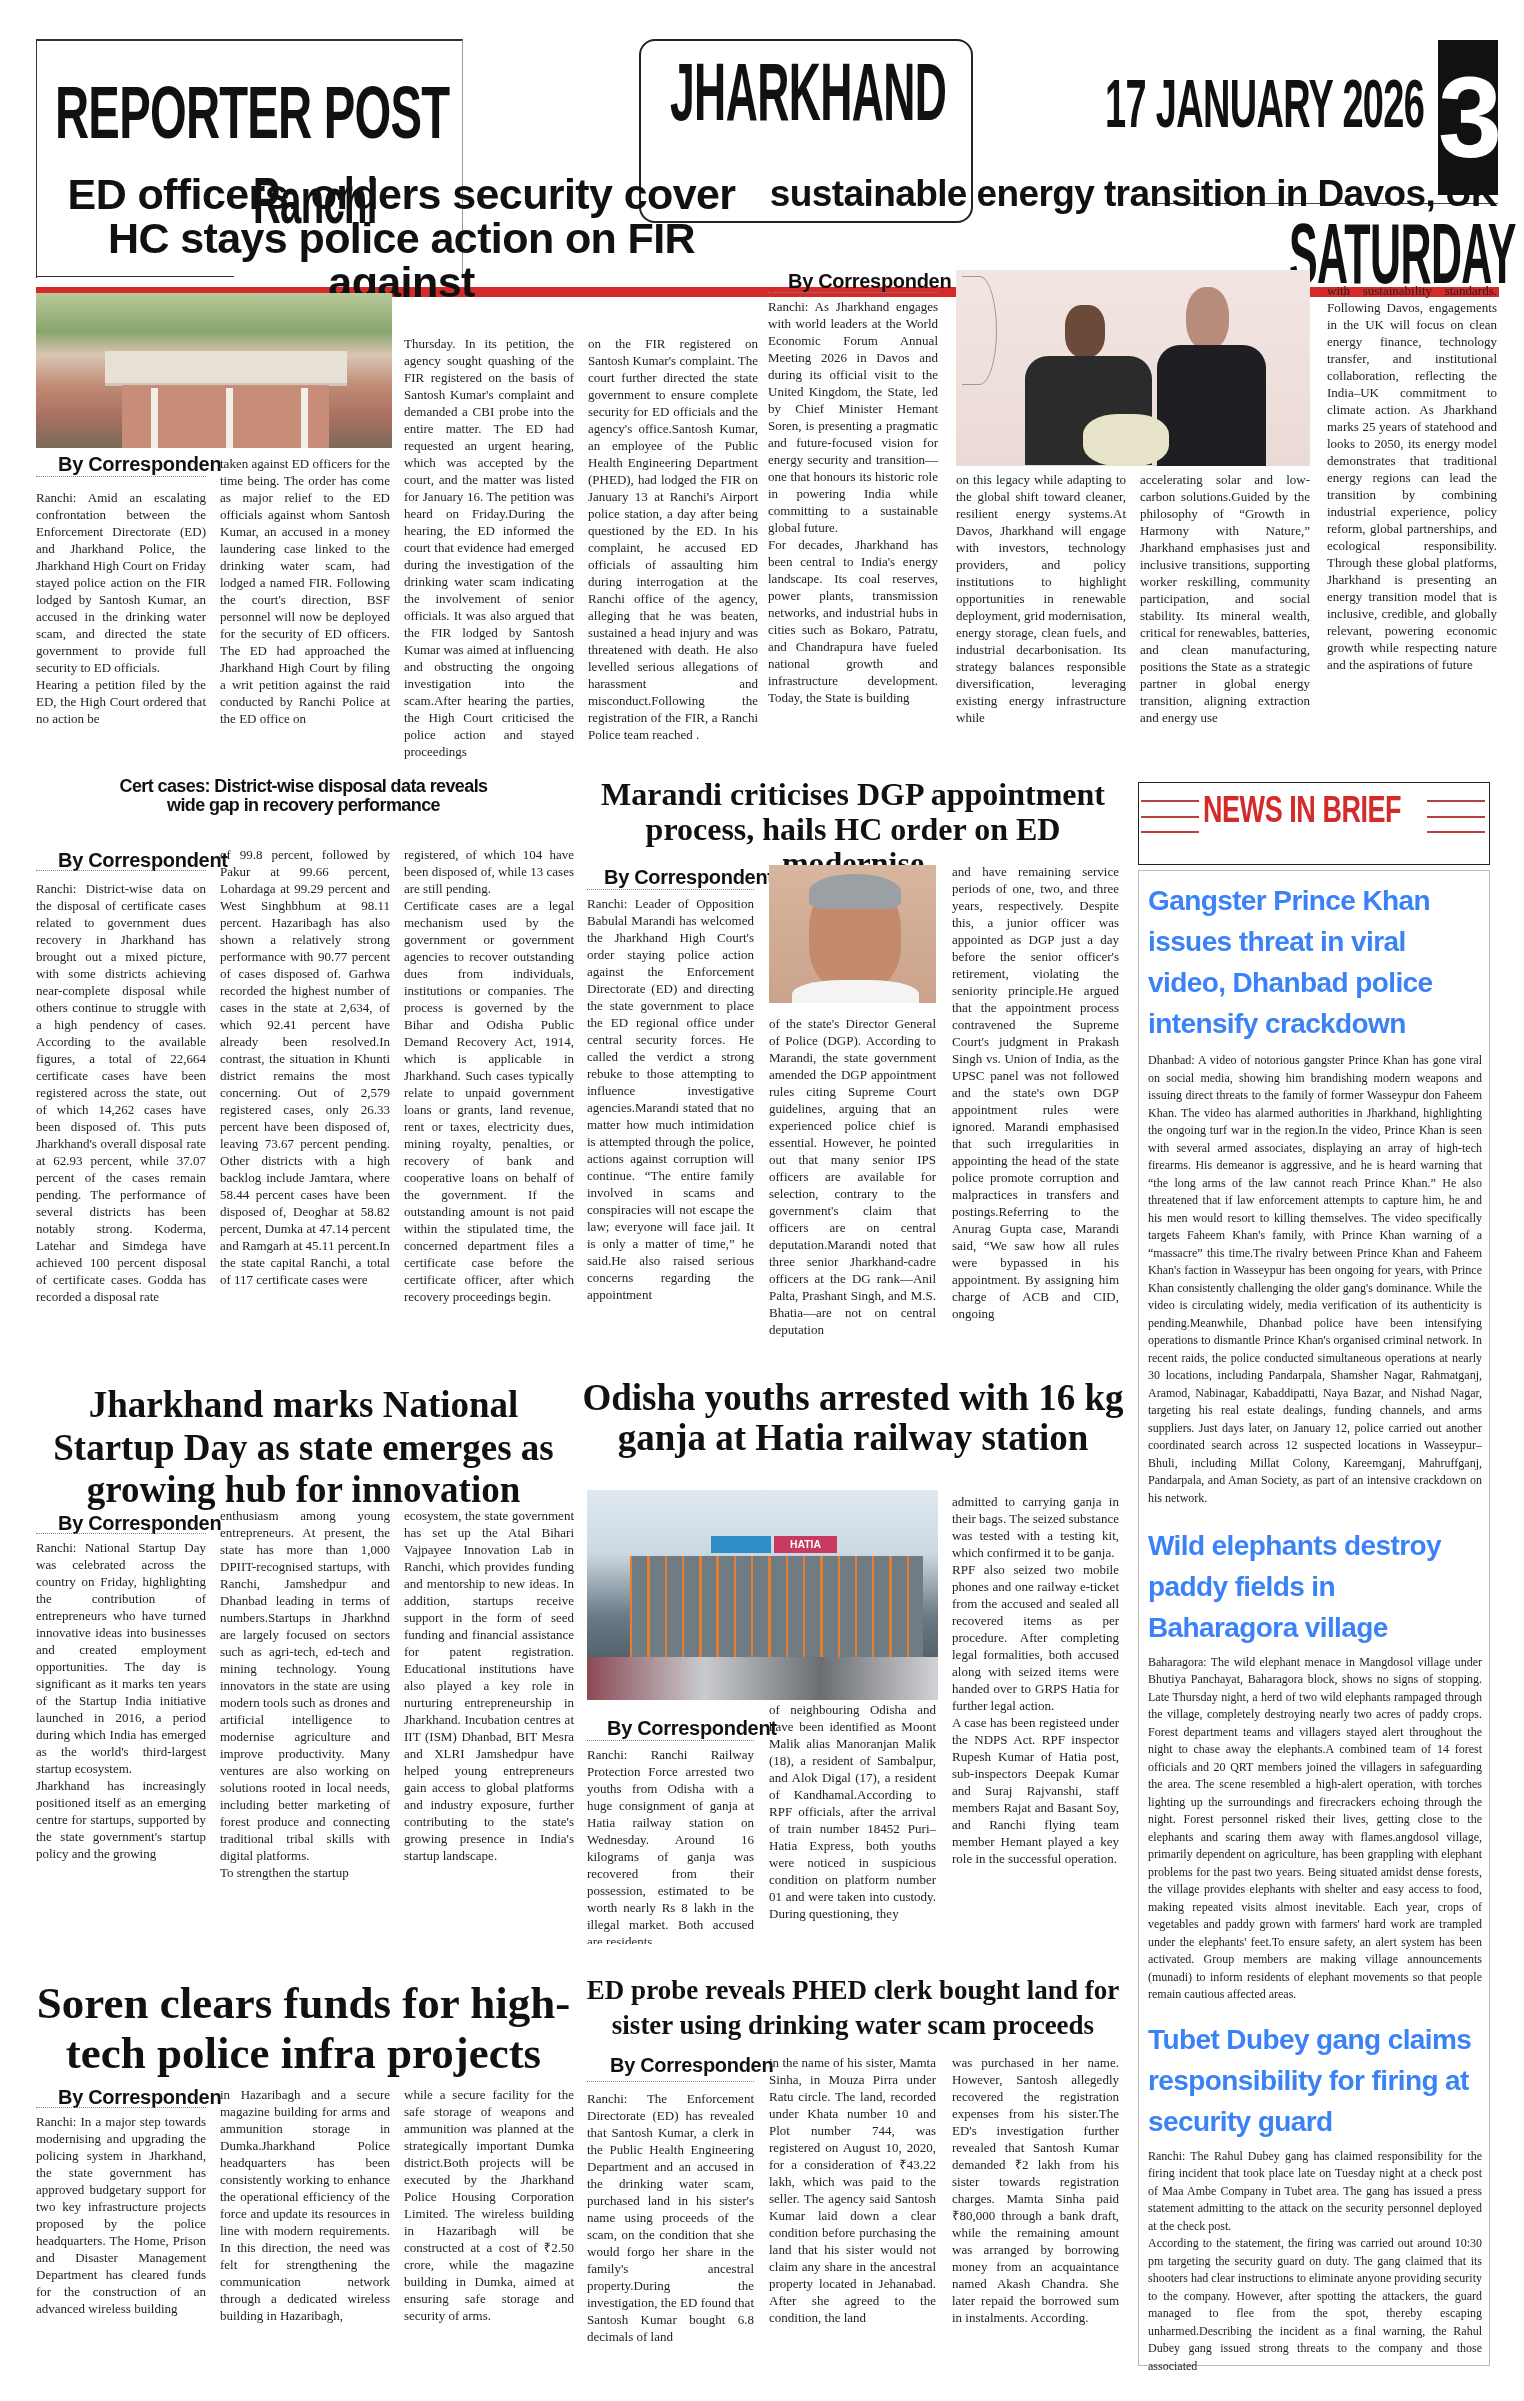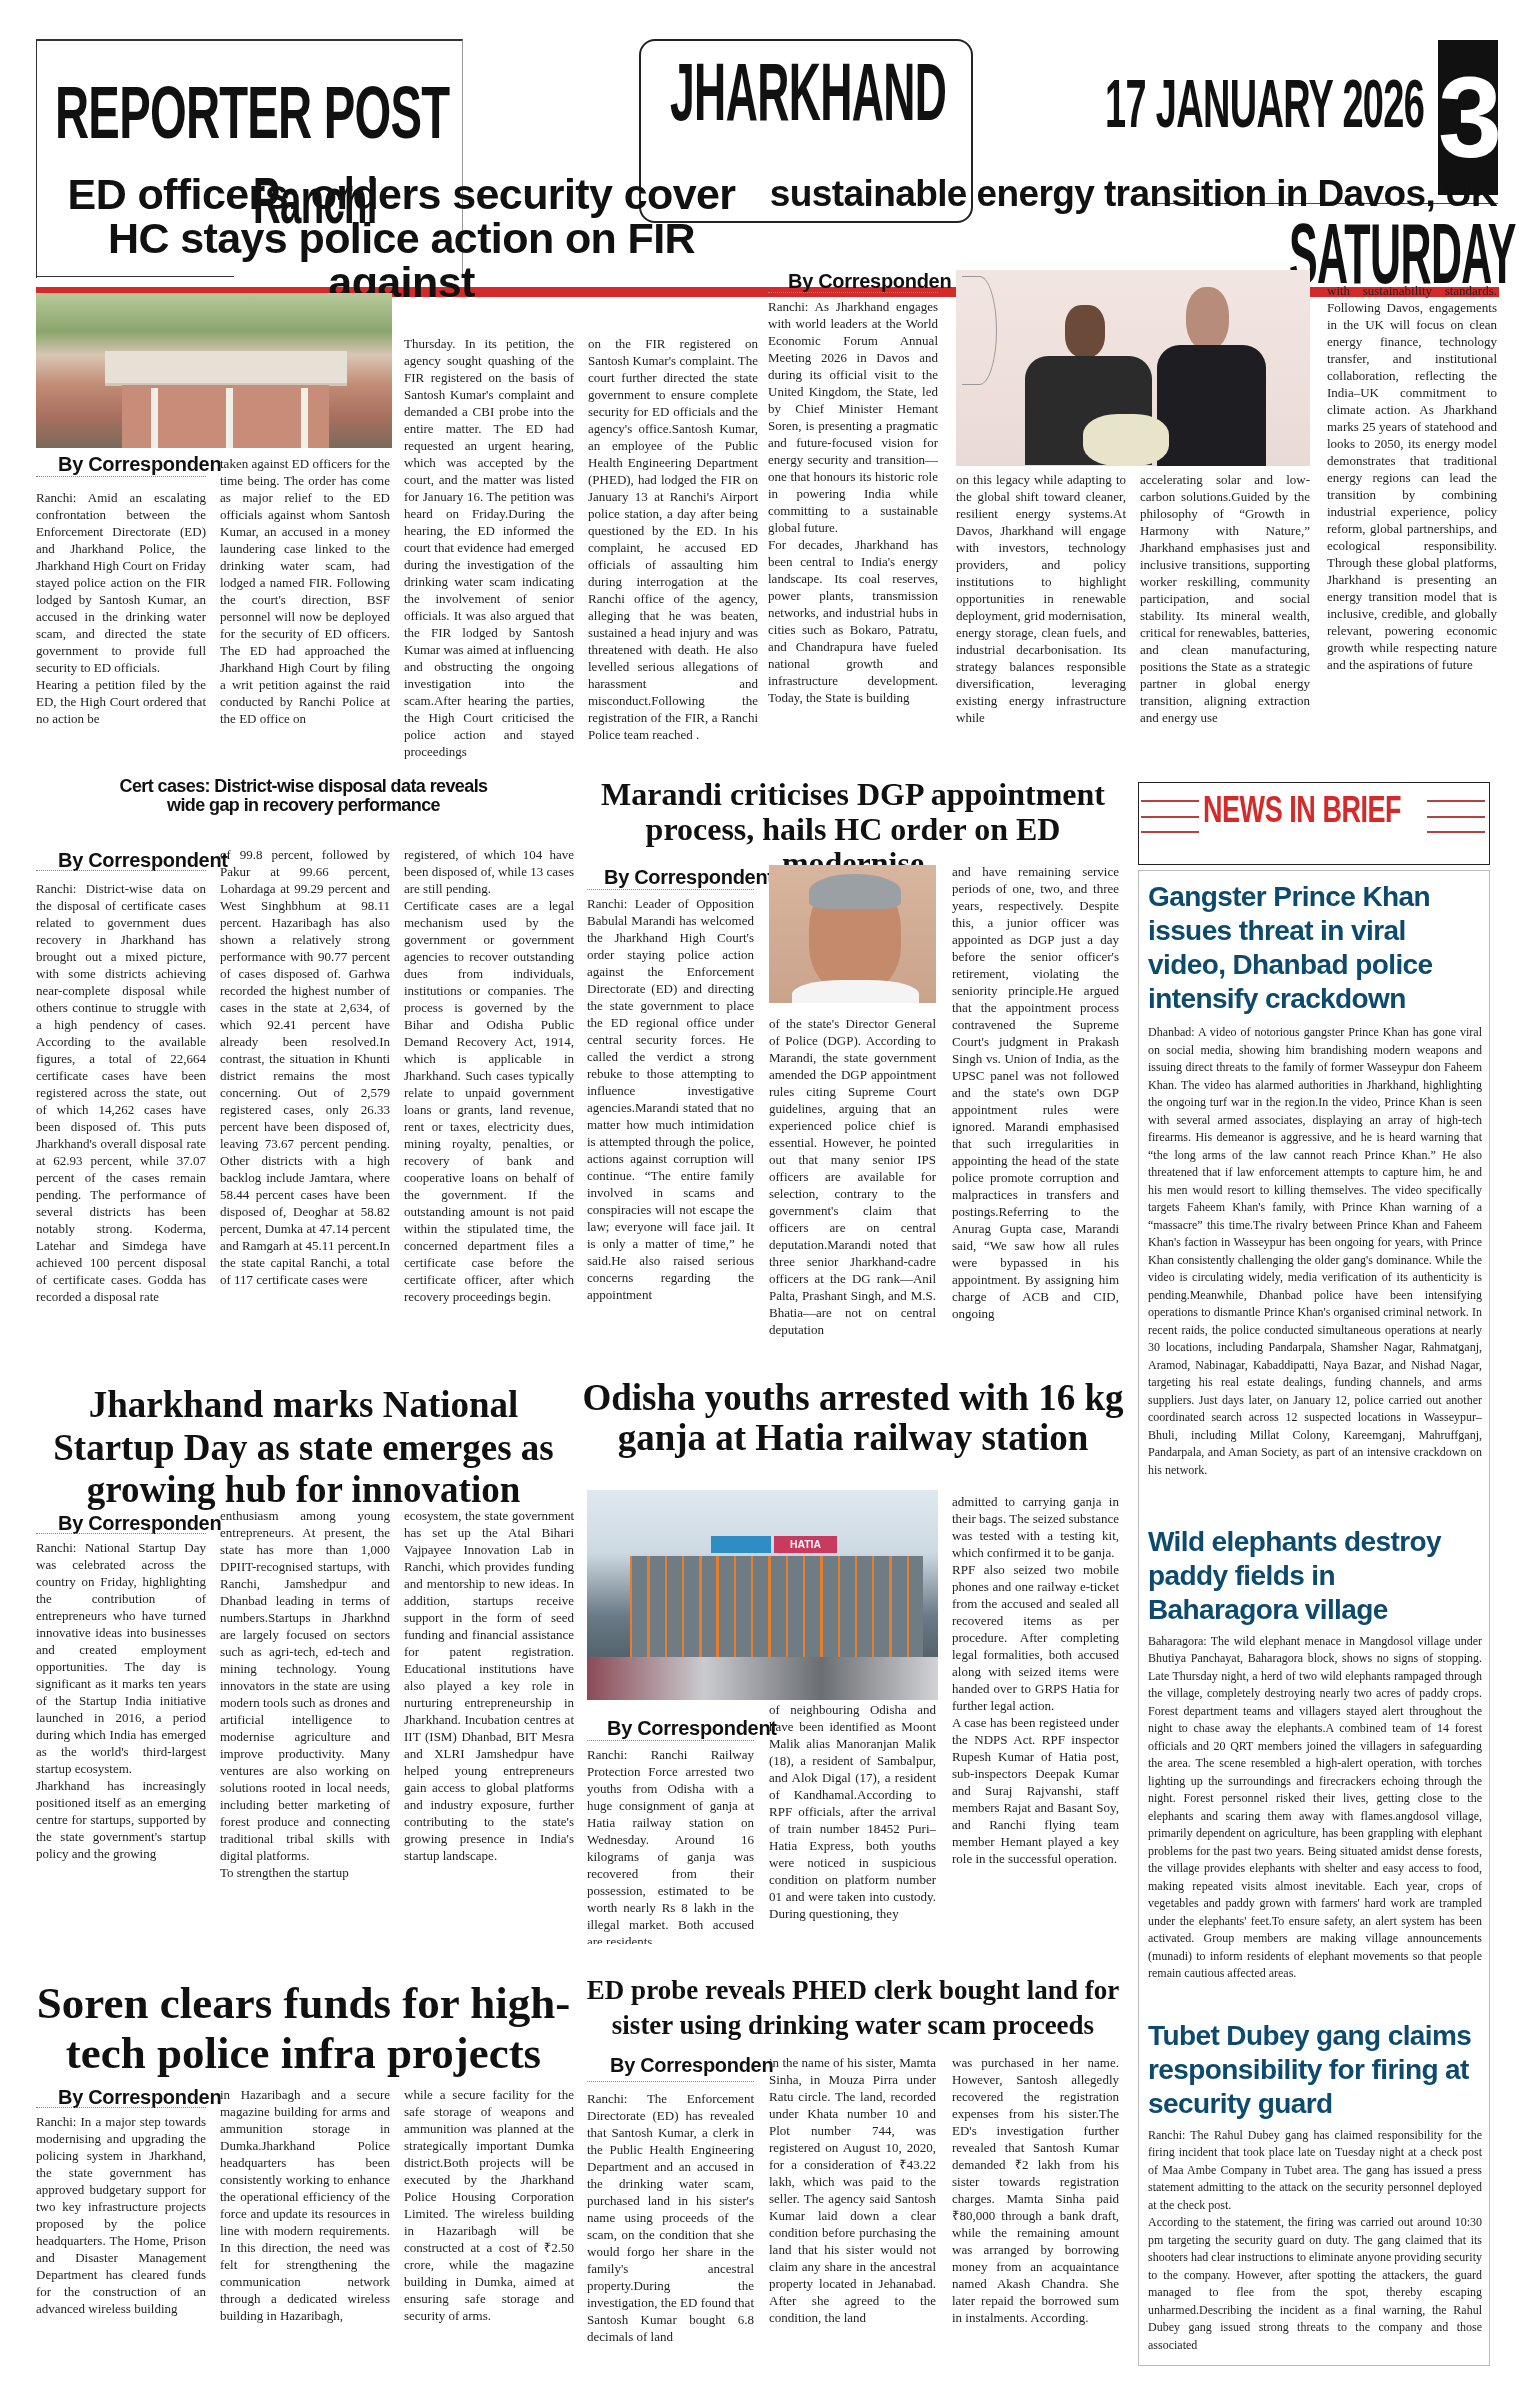--- a/index.html
+++ b/index.html
@@ -26,21 +26,21 @@
   .head-serif { font-family: "Liberation Serif", serif; font-weight: 700; color: #111; line-height: 1.08; text-align: center; }
   .byline { font-family: "Liberation Sans", sans-serif; font-weight: 700; font-size: 20px; color: #111; letter-spacing: -0.3px; }
   .byline-rule { border-top: 1.2px dotted #888; }
   .col { font-family: "Liberation Serif", serif; font-size: 13px; line-height: 17px; text-align: justify; color: #222; overflow: hidden; }
   .col p { margin: 0; }
   .img { overflow: hidden; }
   .brief-box { border: 1.7px solid #222; }
   .brief-label { font-family: "Liberation Sans", sans-serif; font-weight: 700; color: #d42a2a; font-size: 36px; letter-spacing: -0.6px; }
   .brief-line { height: 1.7px; background: #b54141; }
   .brief-frame { border: 1.2px solid #bbb; }
-  .brief-head { font-family: "Liberation Sans", sans-serif; font-weight: 700; color: #0c4a6e; font-size: 28px; line-height: 34px; letter-spacing: -0.6px; }
+  .brief-head { font-family: "Liberation Sans", sans-serif; font-weight: 700; color: #3b82f6; font-size: 28px; line-height: 41px; letter-spacing: -0.6px; }
   .brief-body { font-family: "Liberation Serif", serif; font-size: 12px; line-height: 17.5px; text-align: justify; color: #222; }
 </style>
 </head>
 <body>
 
 <div class="abs mast-box"></div>
 <div class="abs mast-box-bottom"></div>
 <div class="abs cond mast-title">REPORTER POST</div>
 <div class="abs cond mast-city">Ranchi</div>
 <div class="abs section-box"></div>

